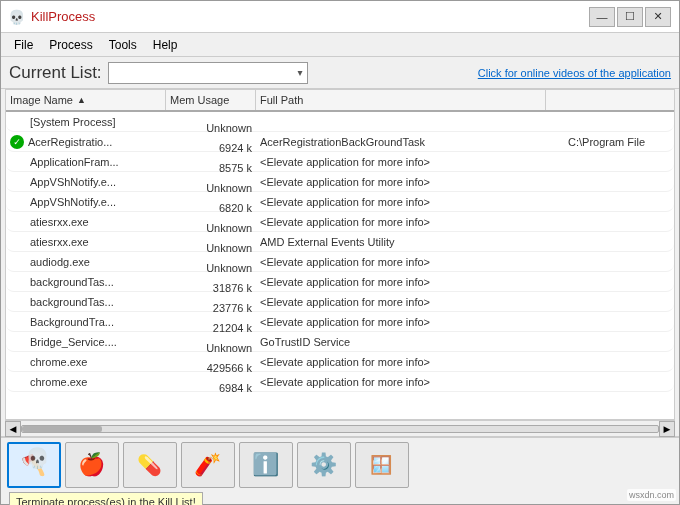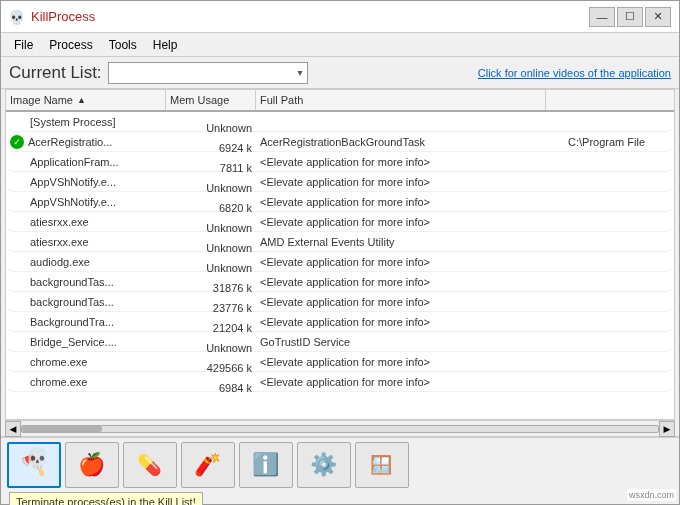--- a/index.html
+++ b/index.html
@@ -336,21 +336,21 @@
           </div>
           <div class="cell right">6924 k</div>
           <div class="cell">AcerRegistrationBackGroundTask</div>
           <div class="cell">C:\Program File</div>
         </div>
         <div class="table-row">
           <div class="cell cell-with-icon">
             <div style="width: 16px; height: 14px;"></div>
             <span>ApplicationFram...</span>
           </div>
-          <div class="cell right">7811 k</div>
+          <div class="cell right">8575 k</div>
           <div class="cell">&lt;Elevate application for more info&gt;</div>
           <div class="cell"></div>
         </div>
         <div class="table-row">
           <div class="cell cell-with-icon">
             <div style="width: 16px; height: 14px;"></div>
             <span>AppVShNotify.e...</span>
           </div>
           <div class="cell right">Unknown</div>
           <div class="cell">&lt;Elevate application for more info&gt;</div>

